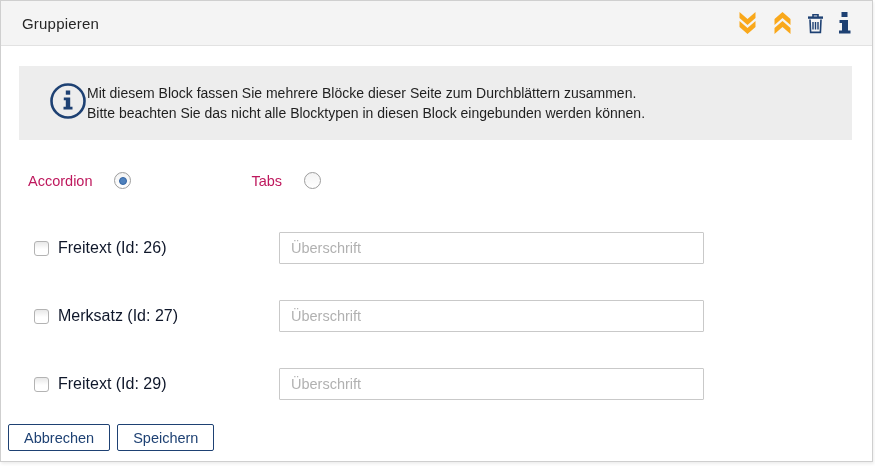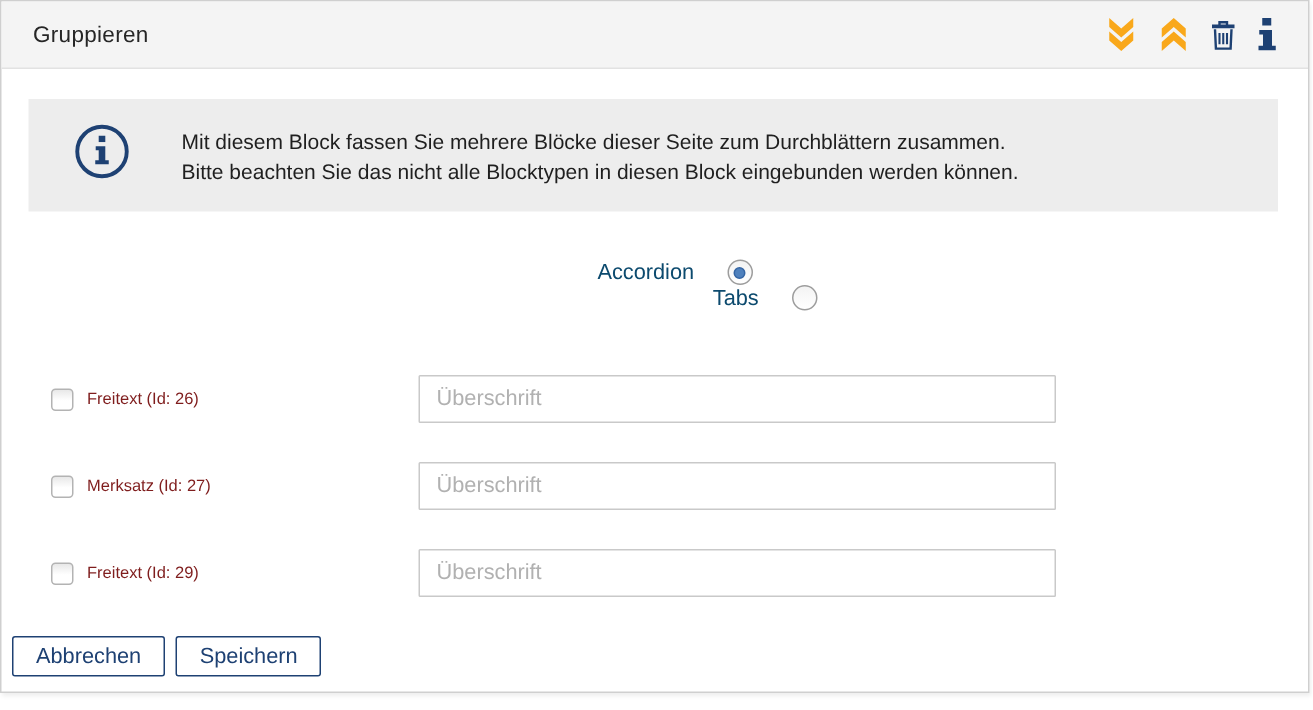--- a/index.html
+++ b/index.html
@@ -26,56 +26,55 @@
   }
   .hdr-title { font-size: 15px; color: #262626; letter-spacing: .2px; }
   .hdr-icons { margin-left: auto; display: flex; align-items: center; gap: 14px; }
   .icon-btn { display: inline-flex; align-items: center; justify-content: center; cursor: pointer; background: none; border: 0; padding: 0; }
   
   .infobox {
     margin: 20px 20px 0 18px;
     background: #ededed;
     display: flex; align-items: center;
     padding: 16px 20px 16px 30px;
-    gap: 34px;
   }
   .info-lines { font-size: 14px; line-height: 20px; color: #1f1f1f; }
   
   .radio-row {
     margin: 32px 0 0 27px;
     display: flex; align-items: center;
-    font-size: 14.5px; color: #0c4a6e; flex-direction: column;
+    font-size: 14.5px; color: #be185d;
   }
   .radio-group { display: flex; align-items: center; cursor: pointer; }
   .radio-group + .radio-group { margin-left: 120px; }
   .radio-label { margin-right: 22px; }
   .radio {
     width: 17px; height: 17px; border-radius: 50%;
     border: 1px solid #9d9d9d;
     background: linear-gradient(#f3f3f3, #ffffff);
     display: inline-flex; align-items: center; justify-content: center;
   }
   .radio .dot { display: none; width: 8px; height: 8px; border-radius: 50%;
     background: #4f81bd; border: 1px solid #3465a4; }
   .radio.checked .dot { display: block; }
   
   .block-row {
     display: flex; align-items: center;
-    margin-left: 33px; margin-top: 26px;
+    margin-left: 33px; margin-top: 36px;
     height: 32px;
   }
   .block-row.first { margin-top: 43px; }
   .left-cell { display: flex; align-items: center; flex: 0 0 245px; }
   .checkbox {
     width: 15px; height: 15px; border-radius: 3px;
     border: 1px solid #b3b3b3;
     background: linear-gradient(#e8e8e8, #ffffff 55%);
     cursor: pointer; flex: 0 0 auto;
   }
-  .block-label { margin-left: 9px; font-size: 11px; color: #7f1d1d; }
+  .block-label { margin-left: 9px; font-size: 16px; color: #0f172a; }
   .heading-input {
     width: 425px; height: 32px;
     border: 1px solid #c9c9c9; border-radius: 1px;
     padding: 12px 11px; font-size: 14.5px;
     font-family: "Liberation Sans", "DejaVu Sans", sans-serif;
     color: #444; background: #fff; outline: none;
   }
   .heading-input::placeholder { color: #b1b1b1; opacity: 1; }
   
   .footer { position: absolute; left: 7px; bottom: 10px; display: flex; gap: 7px; }

